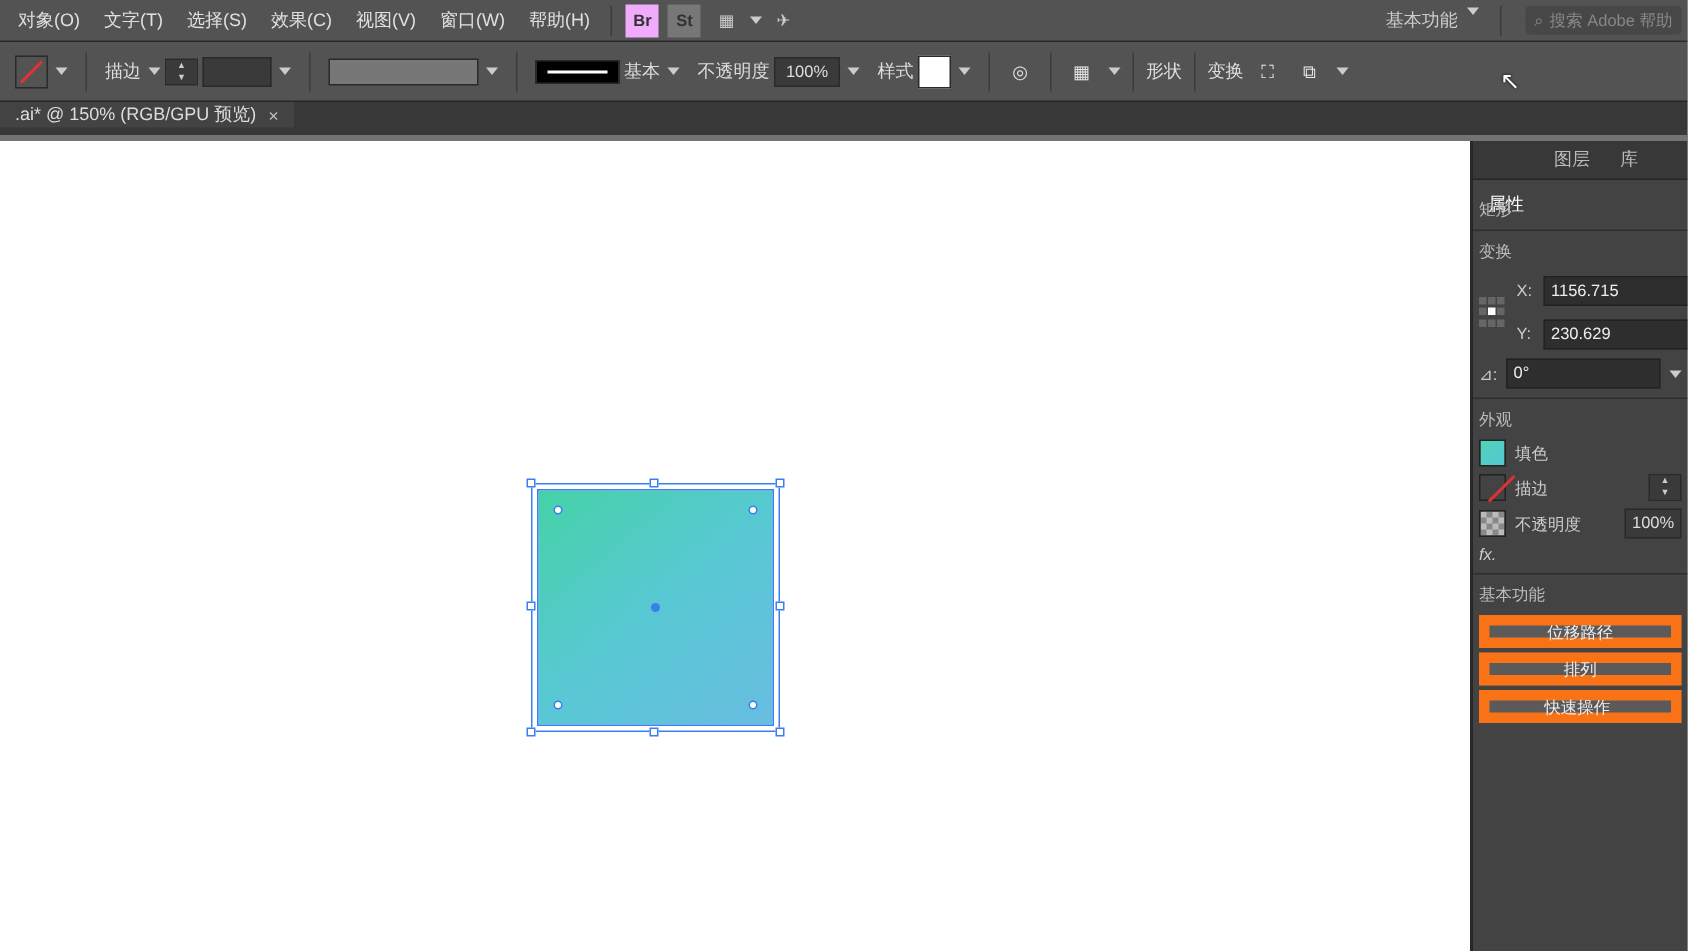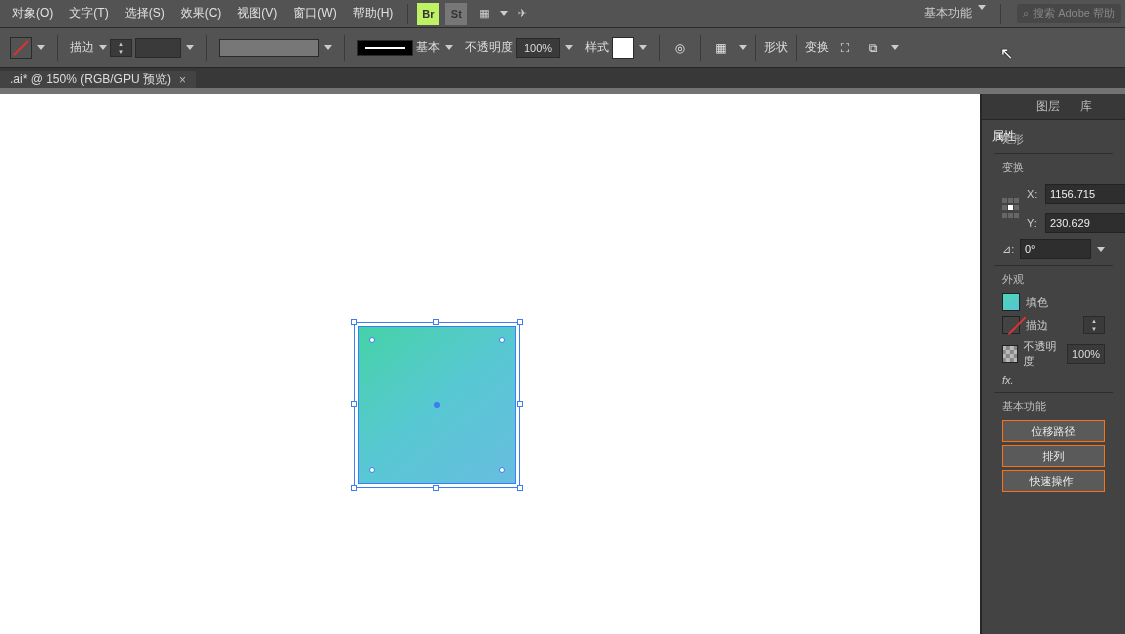--- a/index.html
+++ b/index.html
@@ -22,21 +22,21 @@
 .swatch.none::before { content:""; display:block; width:22px; height:2px; background:#d33; transform:rotate(-45deg); }
 .swatch.white { background:#fff; }
 .caret { width:0; height:0; border-left:4px solid transparent; border-right:4px solid transparent; border-top:5px solid #ccc; margin-left:2px; cursor:pointer; }
 .label { font-size:12px; color:#ddd; }
 .num-field { background:#3a3a3a; border:1px solid #2a2a2a; color:#ddd; height:20px; padding:0 4px; font-size:11px;text-align:center; }
 .stroke-preview { width:56px; height:16px; background:#000; border:1px solid #2a2a2a; display:flex; align-items:center; justify-content:center; }
 .stroke-preview .line { width:40px; height:2px; background:#fff; }
 .toolicon { width:24px; height:24px; display:flex; align-items:center; justify-content:center; border:1px solid transparent; cursor:pointer; color:#e6e6e6; }
 
 
-.doctabs { height:26px; background:#383838; display:flex; align-items:flex-end; border-bottom:6px solid #737373; }
+.doctabs { height:26px; background:#383838; display:flex; align-items:flex-start; border-bottom:4px solid #737373; }
 .doctab { display:flex; align-items:center; padding:0 10px; background:#434343; color:#ddd; gap:8px; }
 .doctab .close { color:#bbb; cursor:pointer; }
 
 
 .main { display:flex; height:calc(634px - 28px - 40px - 26px); }
 .canvas-area { flex:1; background:#262626; position:relative; overflow:hidden; }
 .artboard { position:absolute; left:0; top:0; width:980px; height:540px; background:#fff; }
 .shape { position:absolute; left:358px; top:232px; width:158px; height:158px; background:linear-gradient(140deg,#45d2a7 0%,#58c8d3 50%,#68bde0 100%); border:1px solid #3a7ef0; }
 .sel-box { position:absolute; left:354px; top:228px; width:166px; height:166px; border:1px solid #3a7ef0; pointer-events:none; }
 .handle { position:absolute; width:6px; height:6px; background:#fff; border:1px solid #3a7ef0; }
@@ -45,55 +45,55 @@
 .h-bl{left:-4px;bottom:-4px}.h-bm{left:calc(50% - 4px);bottom:-4px}.h-br{right:-4px;bottom:-4px}
 .anchor { position:absolute; width:6px; height:6px; border:1px solid #3a7ef0; border-radius:50%; background:#fff; }
 .a-tl{left:10px;top:10px}.a-tr{right:10px;top:10px}.a-bl{left:10px;bottom:10px}.a-br{right:10px;bottom:10px}
 .center-dot{position:absolute;left:calc(50% - 3px);top:calc(50% - 3px);width:6px;height:6px;background:#3a7ef0;border-radius:50%;}
 
 
 .rpanel { width:144px; background:#434343; border-left:1px solid #262626; display:flex; flex-direction:column; overflow:hidden; }
 .ptabs { display:flex; height:26px; background:#383838; border-bottom:1px solid #262626; }
 .ptab { padding:0 10px; display:flex; align-items:center; color:#bbb; cursor:pointer; }
 .ptab.active { color:#fff; background:#4c1d95;margin-top:42px; }
-.pbody { padding:6px 20px; font-size:11px; color:#ccc; }
+.pbody { padding:6px 4px; font-size:11px; color:#ccc; }
 .section-title { color:#bbb; margin:6px 0; }
 .hr { height:1px; background:#2e2e2e; margin:6px -8px; }
 .row { display:flex; align-items:center; gap:4px; margin:3px 0; }
 .row .lbl { width:14px; color:#ccc; }
 .row input { flex:1; background:#2e2e2e; border:1px solid #222; color:#eee; height:20px; padding:0 4px; font-size:11px; }
 .refpoint { width:22px; height:22px; display:grid; grid-template-columns:repeat(3,1fr); grid-template-rows:repeat(3,1fr); gap:1px; margin-right:4px; }
 .refpoint span { background:#666; width:5px; height:5px; }
 .refpoint span.sel { background:#fff; }
 .prop-row { display:flex; align-items:center; gap:6px; margin:5px 0; }
 .prop-sw { width:18px; height:18px; border:1px solid #222; }
 .prop-sw.teal { background:linear-gradient(135deg,#4fd6b8,#55c5d4); }
 .prop-sw.none::before { content:""; display:block; width:24px; height:2px; background:#d33; transform:rotate(-45deg) translate(-4px,7px); }
 .prop-sw.checker { background:repeating-conic-gradient(#888 0 25%,#bbb 0 50%) 50%/8px 8px; }
-.btn { background:#5a5a5a; border:1px solid #f97316; color:#eee; height:22px; display:flex; align-items:center; justify-content:center; cursor:pointer; margin:3px 0; font-size:11px; }
+.btn { background:#5a5a5a; border:7px solid #f97316; color:#eee; height:22px; display:flex; align-items:center; justify-content:center; cursor:pointer; margin:3px 0; font-size:11px; }
 .stepper { width:22px; height:18px; display:flex; flex-direction:column; border:1px solid #2a2a2a; }
 .stepper span { flex:1; display:flex; align-items:center; justify-content:center; font-size:6px; cursor:pointer; background:#3a3a3a; }
 
 .cursor { position:absolute; left:1000px; top:44px; font-size:16px; color:#fff; pointer-events:none; text-shadow:0 0 2px #000; }
 
 .ref-xy{display:flex;flex-direction:column;gap:3px;flex:1}
 </style>
 </head>
 <body>
 
 <div class="menubar">
   <span class="menu-item">对象(O)</span>
   <span class="menu-item">文字(T)</span>
   <span class="menu-item">选择(S)</span>
   <span class="menu-item">效果(C)</span>
   <span class="menu-item">视图(V)</span>
   <span class="menu-item">窗口(W)</span>
   <span class="menu-item">帮助(H)</span>
   <div class="menu-sep"></div>
-  <div class="icon-btn" style="background:#bef264;font-weight:bold;color:#333;">Br</div>
+  <div class="icon-btn" style="background:#f0abfc;font-weight:bold;color:#333;">Br</div>
   <div class="icon-btn" style="background:#777;font-weight:bold;color:#333;">St</div>
   <div class="icon-btn">▦</div>
   <div class="caret"></div>
   <div class="icon-btn">✈</div>
   <div class="spacer"></div>
   <div class="workspace">
     <span>基本功能</span>
     <div class="caret"></div>
   </div>
   <div class="menu-sep"></div>

